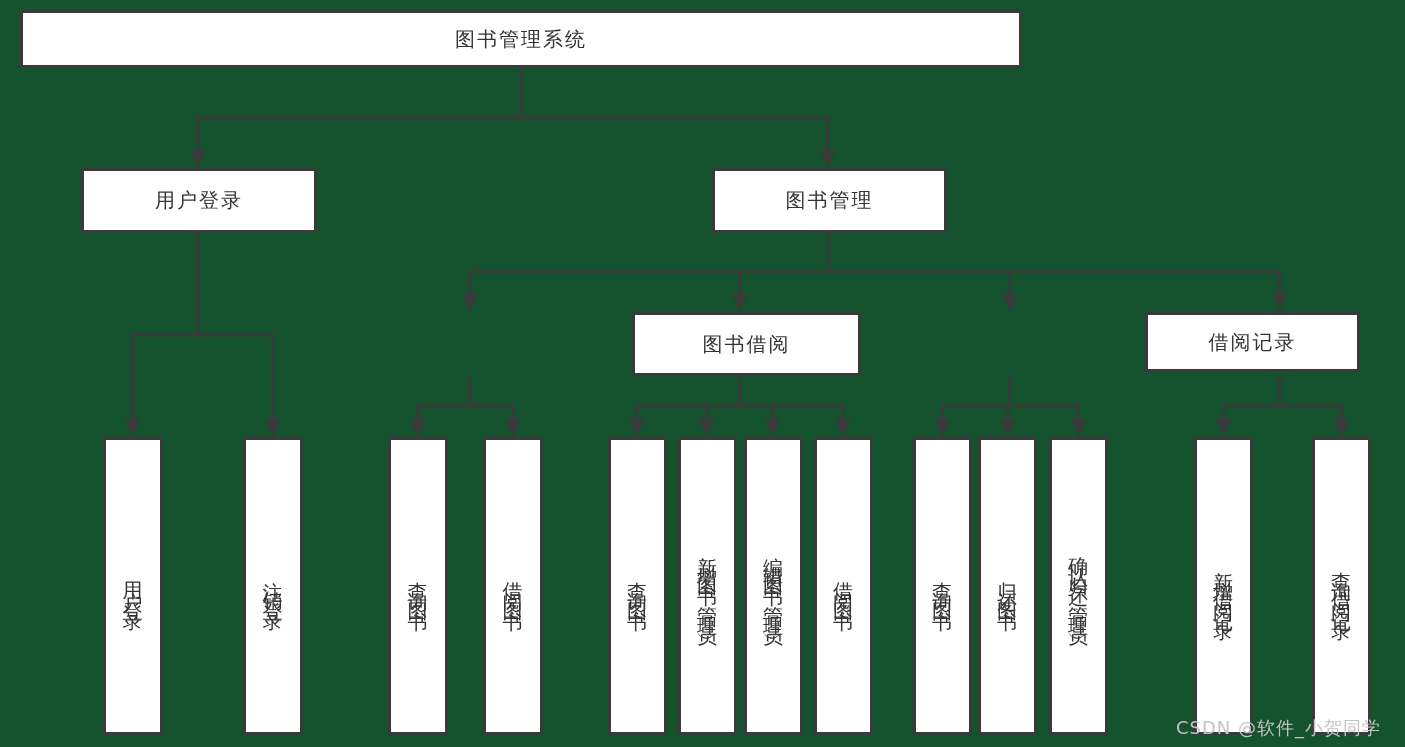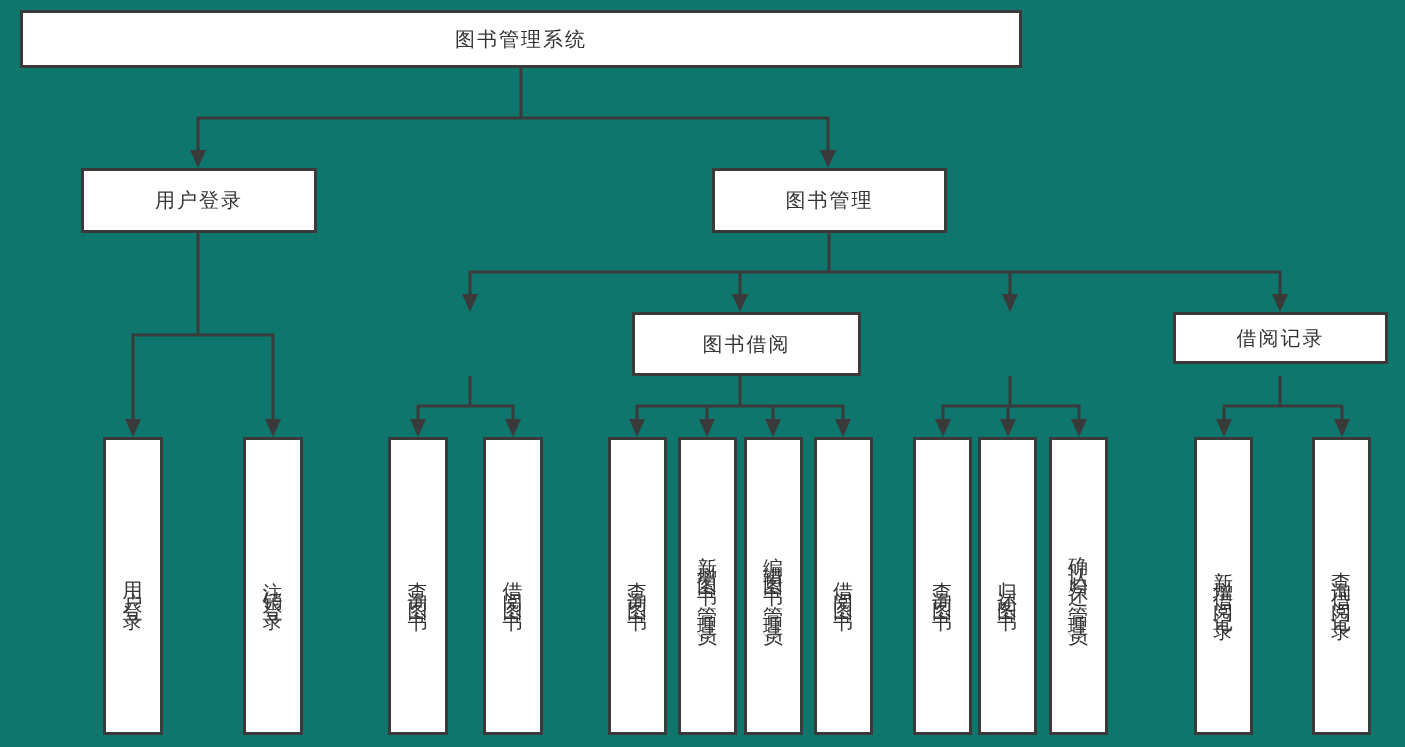--- a/index.html
+++ b/index.html
@@ -1,20 +1,20 @@
 <!DOCTYPE html>
 <html><head>
 <meta charset="utf-8">
 <style>
   html, body { margin: 0; padding: 0; background: #ffffff; }
   .stage {
     position: relative;
     width: 1405px;
     height: 747px;
-    background: #0f766e;
+    background: #14532d;
     font-family: "DejaVu Sans", sans-serif;
     color: #333333;
     overflow: hidden;
   }
   svg.connectors {
     position: absolute;
     left: 0; top: 0;
     width: 1405px; height: 747px;
     z-index: 1;
   }
@@ -39,21 +39,21 @@
     line-height: 1.1;
     white-space: normal;
   }
   
   .root   { left: 20px;   top: 10px;  width: 1002px; height: 58px; }
   .b-user { left: 81px;   top: 168px; width: 236px;  height: 65px; }
   .b-mgmt { left: 712px;  top: 168px; width: 235px;  height: 65px; font-family: Liberation Mono, monospace; }
   .m-new  { left: 363px;  top: 312px; width: 215px;  height: 64px; }
   .m-bor  { left: 632px;  top: 312px; width: 229px;  height: 64px; }
   .m-cur  { left: 903px;  top: 312px; width: 215px;  height: 64px; }
-  .m-rec  { left: 1173px; top: 312px; width: 215px;  height: 52px; }
+  .m-rec  { left: 1145px; top: 312px; width: 215px;  height: 60px; }
   .leaf   { top: 437px; height: 298px; width: 60px; }
   .lf1  { left: 103px; }
   .lf2  { left: 243px; }
   .lf3  { left: 388px; }
   .lf4  { left: 483px; }
   .lf5  { left: 608px;  width: 59px; }
   .lf6  { left: 678px;  width: 59px; }
   .lf7  { left: 744px;  width: 59px; }
   .lf8  { left: 814px;  width: 59px; }
   .lf9  { left: 913px;  width: 59px; }
@@ -165,14 +165,15 @@
   <div class="node leaf lf11">
     <span>确认归还（管理员）</span>
   </div>
   <div class="node leaf lf12">
     <span>新增借阅记录</span>
   </div>
   <div class="node leaf lf13">
     <span>查询借阅记录</span>
   </div>
 
+  <div class="watermark">CSDN @软件_小贺同学</div>
 
 </div>
 
 </body></html>

